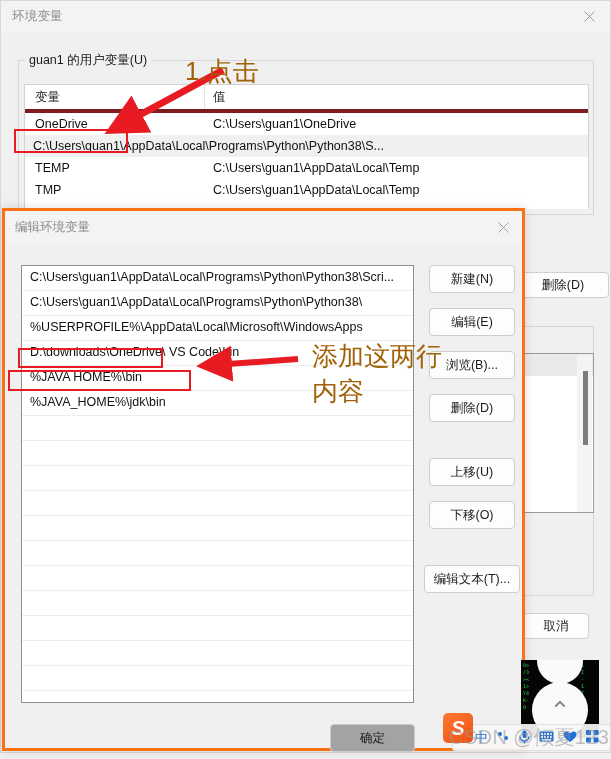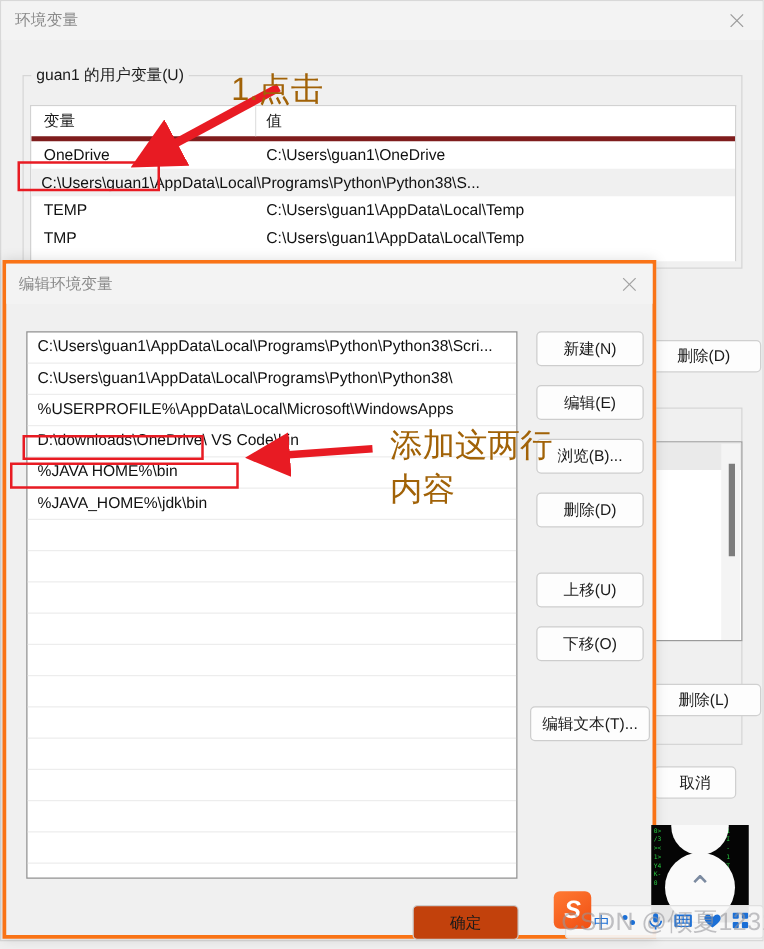--- a/index.html
+++ b/index.html
@@ -102,21 +102,21 @@
     white-space: nowrap; overflow: hidden;
   }
   .mbtn {
     position: absolute; left: 424px; width: 86px; height: 28px;
     background: #fdfdfd; border: 1px solid #cdcdcd; border-radius: 4px;
     font-size: 12.5px; color: #1a1a1a;
     display: flex; align-items: center; justify-content: center;
   }
   .ok-btn {
     position: absolute; left: 330px; top: 724px; width: 85px; height: 28px;
-    background: #c2410c; border: 1px solid #cdcdcd; border-radius: 4px;
+    background: #a3a3a3; border: 1px solid #cdcdcd; border-radius: 4px;
     font-size: 12.5px; color: #1a1a1a;
     display: flex; align-items: center; justify-content: center;
   }
 
   
   .ann { position: absolute; color: #e81b23; pointer-events: none; }
   .ann-text { font-size: 26px; font-weight: 400; color: #a16207; line-height: 1.05; }
   .ann-box { position: absolute; border: 2px solid #e81b23; }
   svg.ann-svg { position: absolute; overflow: visible; }
 
@@ -200,21 +200,20 @@
 
     <div class="sysvar-group"></div>
     <div class="sysvar-lv">
       <div class="sysvar-row sel">n 202...</div>
       <div class="sysvar-row" style="height:66px;"></div>
       <div class="sysvar-row">\VMw...</div>
       <div class="sysvar-scroll">
         <div class="sysvar-thumb"></div>
       </div>
     </div>
-    <div class="btn-ghost" style="left:516px; top:546px; width:92px;">删除(L)</div>
     <div class="btn-ghost" style="left:522px; top:612px; width:66px;">取消</div>
 
     <div class="dots">
       <i style="left:8px;top:0"></i>
         <i style="left:4px;top:4px"></i>
         <i style="left:8px;top:4px"></i>
       <i style="left:0;top:8px"></i>
         <i style="left:4px;top:8px"></i>
         <i style="left:8px;top:8px"></i>
     </div>

